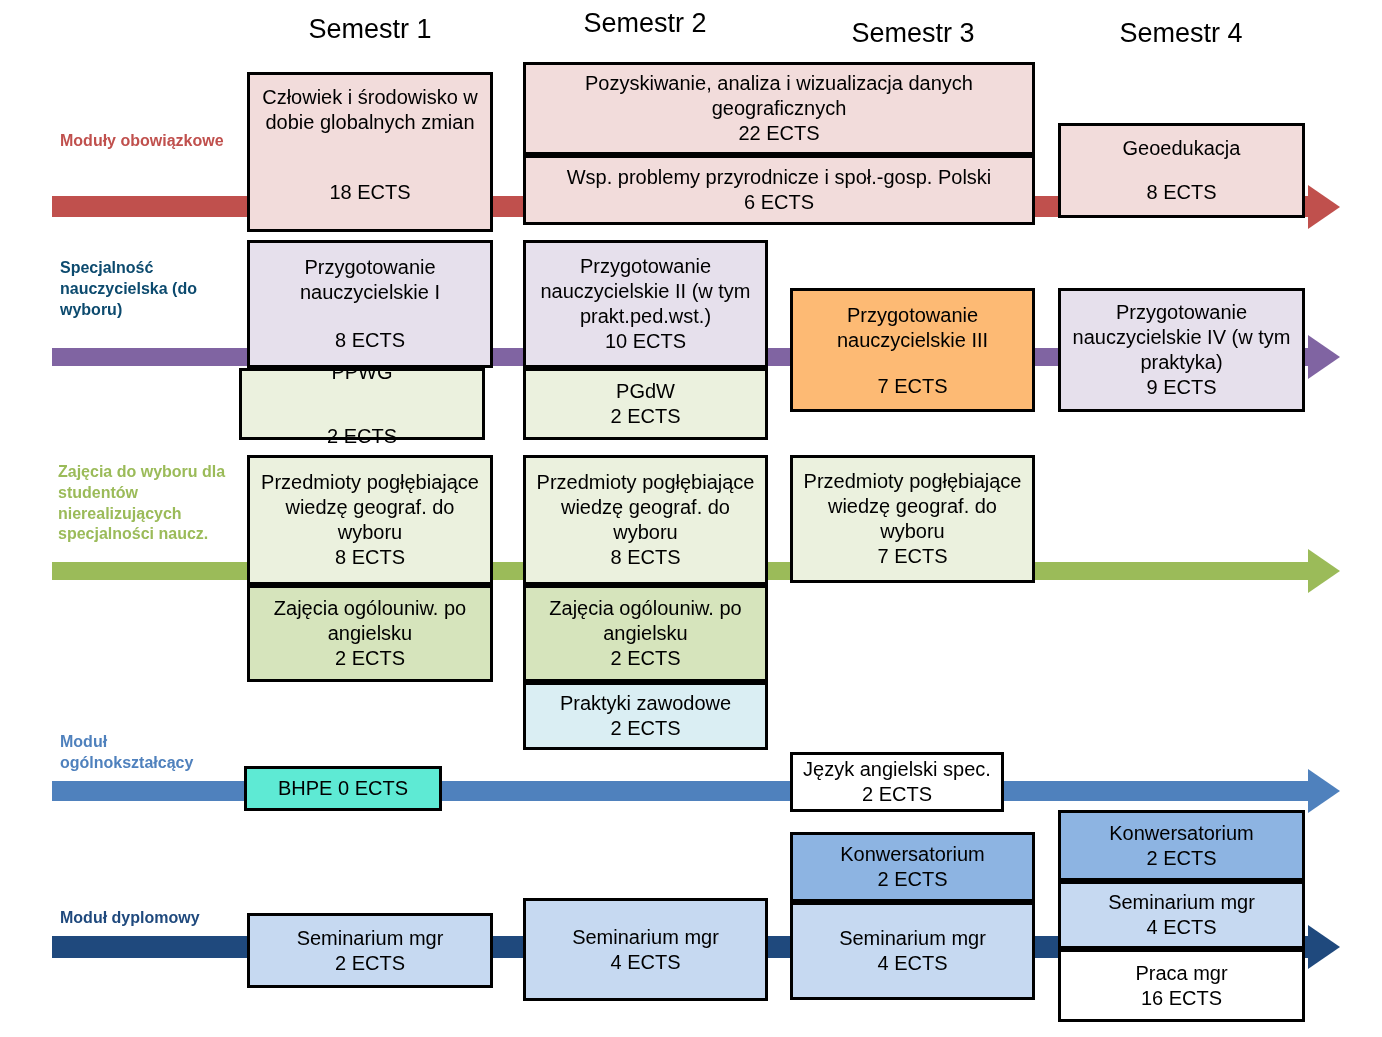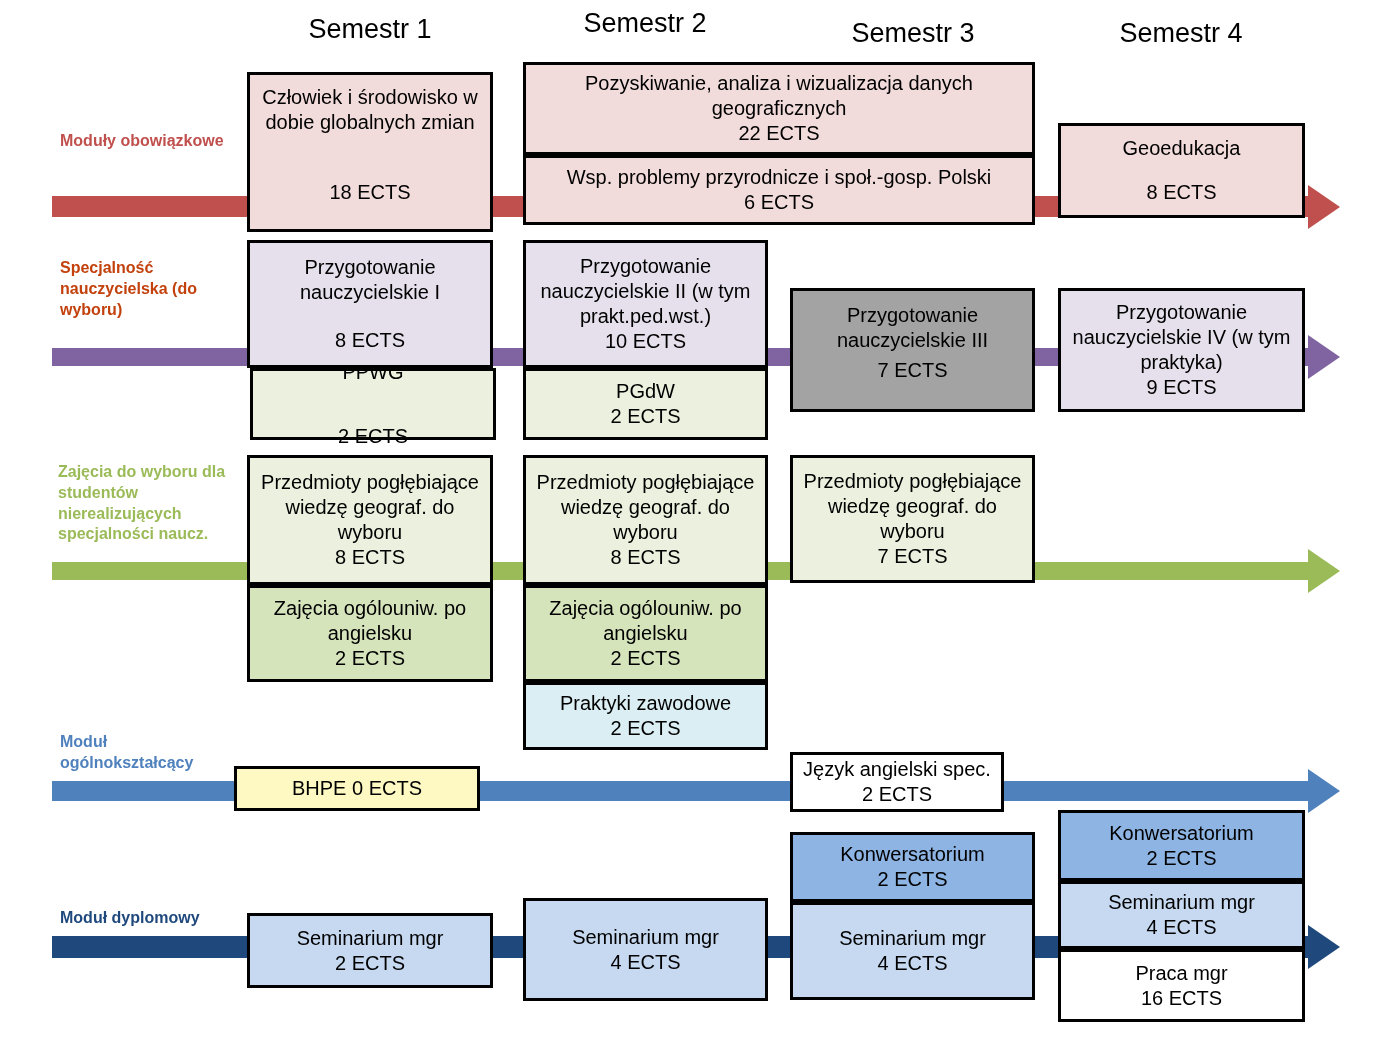--- a/index.html
+++ b/index.html
@@ -30,21 +30,21 @@
 <body>
 
 <div id="canvas">
 
   <div class="col-header" style="left:245px;top:14px;">Semestr 1</div>
   <div class="col-header" style="left:520px;top:8px;">Semestr 2</div>
   <div class="col-header" style="left:788px;top:18px;">Semestr 3</div>
   <div class="col-header" style="left:1056px;top:18px;">Semestr 4</div>
 
   <div class="row-label" style="left: 60px; top: 131px; width: 180px; color: rgb(192, 80, 77);">Moduły obowiązkowe</div>
-  <div class="row-label" style="left: 60px; top: 258px; width: 170px; color: #c2410c;">Specjalność nauczycielska (do wyboru)</div>
+  <div class="row-label" style="left: 60px; top: 258px; width: 170px; color: #0c4a6e;">Specjalność nauczycielska (do wyboru)</div>
   <div class="row-label" style="left: 58px; top: 462px; width: 185px; color: rgb(155, 187, 89);">Zajęcia do wyboru dla studentów nierealizujących specjalności naucz.</div>
   <div class="row-label" style="left: 60px; top: 732px; width: 180px; color: rgb(79, 129, 189);">Moduł ogólnokształcący</div>
   <div class="row-label" style="left: 60px; top: 908px; width: 220px; color: rgb(31, 73, 125);">Moduł dyplomowy</div>
 
   <div>
     <div class="shaft" style="left: 52px; top: 196px; width: 1256px; height: 21px; background-color: rgb(192, 80, 77);"></div>
     <div class="head" style="left: 1308px; top: 185px; width: 32px; height: 44px; background-color: rgb(192, 80, 77);"></div>
   </div>
   <div>
     <div class="shaft" style="left: 52px; top: 348px; width: 1256px; height: 18px; background-color: rgb(128, 100, 162);"></div>
@@ -77,33 +77,33 @@
   </div>
   <div class="box spread" style="left: 1058px; top: 123px; width: 247px; height: 95px; padding: 10px 6px; background-color: rgb(242, 220, 219);">
     <div class="t">Geoedukacja</div>
     <div class="e">8 ECTS</div>
   </div>
 
   <div class="box spread" style="left: 247px; top: 240px; width: 246px; height: 128px; padding: 12px 6px; background-color: rgb(230, 224, 236);">
     <div class="t">Przygotowanie nauczycielskie I</div>
     <div class="e">8 ECTS</div>
   </div>
-  <div class="box compact" style="left: 250px; top: 368px; width: 246px; height: 72px; background-color: rgb(235, 241, 222); gap: 39px;">
+  <div class="box compact" style="left: 239px; top: 368px; width: 246px; height: 72px; background-color: rgb(235, 241, 222); gap: 39px;">
     <div class="t">PPWG</div>
     <div class="e">2 ECTS</div>
   </div>
   <div class="box compact" style="left: 523px; top: 240px; width: 245px; height: 128px; background-color: rgb(230, 224, 236);">
     <div class="t">Przygotowanie nauczycielskie II (w tym prakt.ped.wst.)</div>
     <div class="e">10 ECTS</div>
   </div>
   <div class="box compact" style="left: 523px; top: 368px; width: 245px; height: 72px; background-color: rgb(235, 241, 222);">
     <div class="t">PGdW</div>
     <div class="e">2 ECTS</div>
   </div>
-  <div class="box spread" style="left: 790px; top: 288px; width: 245px; height: 124px; padding: 12px 6px 26px; background-color: #a3a3a3; align-items: flex-end;">
+  <div class="box spread" style="left: 790px; top: 288px; width: 245px; height: 124px; padding: 12px 6px 10px; background-color: #fdba74; align-items: flex-end;">
     <div class="t">Przygotowanie nauczycielskie III</div>
     <div class="e">7 ECTS</div>
   </div>
   <div class="box compact" style="left: 1058px; top: 288px; width: 247px; height: 124px; background-color: rgb(230, 224, 236); align-items: flex-end;">
     <div class="t">Przygotowanie nauczycielskie IV (w tym praktyka)</div>
     <div class="e">9 ECTS</div>
   </div>
 
   <div class="box compact" style="left: 247px; top: 455px; width: 246px; height: 130px; background-color: rgb(235, 241, 222);">
     <div class="t">Przedmioty pogłębiające wiedzę geograf. do wyboru</div>
@@ -123,21 +123,21 @@
   </div>
   <div class="box compact" style="left: 523px; top: 682px; width: 245px; height: 68px; background-color: rgb(218, 238, 243);">
     <div class="t">Praktyki zawodowe</div>
     <div class="e">2 ECTS</div>
   </div>
   <div class="box compact" style="left: 790px; top: 455px; width: 245px; height: 128px; background-color: rgb(235, 241, 222);">
     <div class="t">Przedmioty pogłębiające wiedzę geograf. do wyboru</div>
     <div class="e">7 ECTS</div>
   </div>
 
-  <div class="box compact" style="left: 234px; top: 766px; width: 246px; height: 45px; background-color: #fef9c3;">
+  <div class="box compact" style="left: 244px; top: 766px; width: 198px; height: 45px; background-color: #5eead4;">
     <div class="t">BHPE 0 ECTS</div>
 
   </div>
   <div class="box compact" style="left: 790px; top: 752px; width: 214px; height: 60px; background-color: rgb(255, 255, 255);">
     <div class="t">Język angielski spec.</div>
     <div class="e">2 ECTS</div>
   </div>
 
   <div class="box compact" style="left: 247px; top: 913px; width: 246px; height: 75px; background-color: rgb(198, 217, 241);">
     <div class="t">Seminarium mgr</div>

